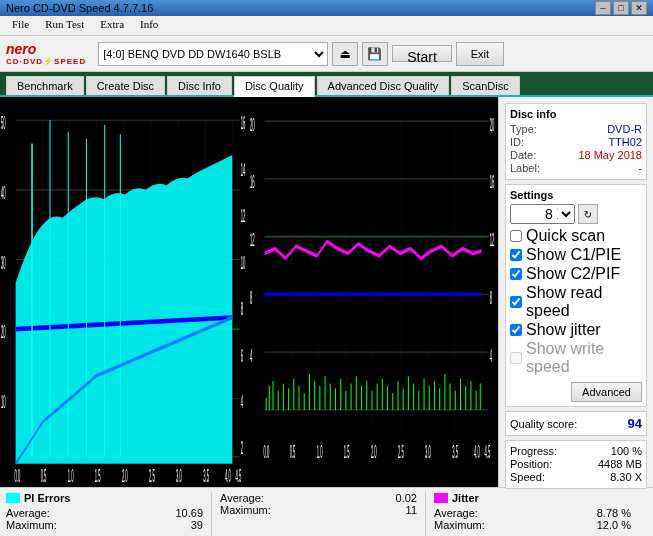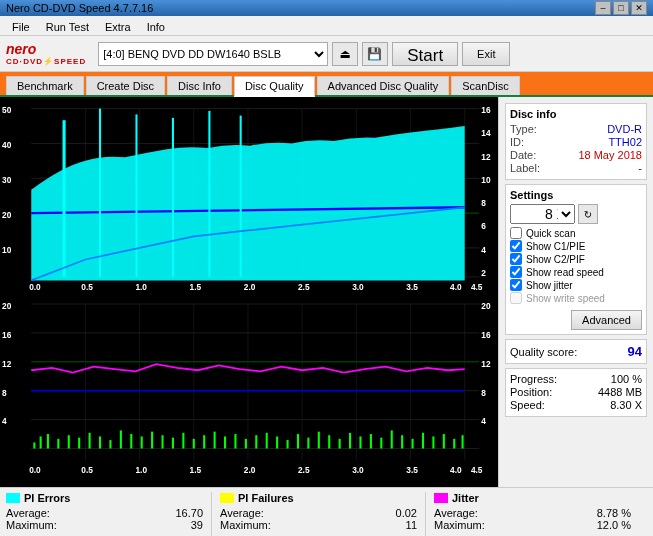--- a/index.html
+++ b/index.html
@@ -4,35 +4,35 @@
   <style>
     * { margin: 0; padding: 0; box-sizing: border-box; }
     body { width: 653px; height: 536px; font-family: 'Segoe UI', Tahoma, sans-serif; font-size: 11px; background: #f0f0f0; overflow: hidden; }
 
     
     .titlebar { background: linear-gradient(to bottom, #4a90d9, #2563a8); height: 16px; display: flex; align-items: center; justify-content: space-between; padding: 0 6px; }
     .titlebar-controls { display: flex; gap: 2px; }
     .titlebar-btn { width: 16px; height: 14px; background: #c0c0c0; border: 1px solid #888; font-size: 9px; cursor: pointer; display: flex; align-items: center; justify-content: center; }
 
     
-    .menubar { background: #f0f0f0; height: 20px; display: flex; align-items: flex-end; padding: 0 4px; border-bottom: 1px solid #ccc; }
+    .menubar { background: #f0f0f0; height: 20px; display: flex; align-items: flex-start; padding: 0 4px; border-bottom: 1px solid #ccc; font-family: Liberation Serif, serif; }
     .menubar-item { padding: 2px 8px; font-size: 11px; cursor: pointer; }
 
     
     .toolbar { background: #f0f0f0; height: 36px; display: flex; align-items: center; padding: 2px 6px; gap: 4px; border-bottom: 1px solid #ccc; }
     .toolbar-logo { display: flex; flex-direction: column; margin-right: 8px; }
     .logo-nero { color: #cc0000; font-size: 14px; font-weight: bold; font-style: italic; }
     .logo-sub { color: #cc0000; font-size: 8px; font-weight: bold; letter-spacing: 1px; }
     .drive-select { width: 230px; height: 24px; font-size: 11px; border: 1px solid #aaa; background: white; }
     .toolbar-icon-btn { width: 26px; height: 24px; background: #e8e8e8; border: 1px solid #aaa; cursor: pointer; display: flex; align-items: center; justify-content: center; font-size: 12px; }
-    .start-btn { padding: 3px 14px; background: linear-gradient(to bottom, #f5f5f5, #dcdcdc); border: 1px solid #aaa; cursor: pointer; font-size: 17px; height: 24px; }
+    .start-btn { padding: 3px 14px; background: linear-gradient(to bottom, #f5f5f5, #dcdcdc); border: 1px solid #aaa; cursor: pointer; font-size: 14px; height: 17px; }
     .exit-btn { padding: 3px 14px; background: linear-gradient(to bottom, #f5f5f5, #dcdcdc); border: 1px solid #aaa; cursor: pointer; font-size: 11px; height: 24px; }
 
     
-    .tabs { background: #f97316; display: flex; padding: 4px 6px 0; border-bottom: 2px solid #15803d; }
+    .tabs { background: #14532d; display: flex; padding: 4px 6px 0; border-bottom: 2px solid #14b8a6; }
     .tab { padding: 3px 10px; font-size: 11px; cursor: pointer; border: 1px solid #ccc; background: #e0e0e0; margin-right: 2px; border-bottom: none; }
     .tab.active { background: white; border-bottom: 2px solid white; margin-bottom: -2px; z-index: 1; }
 
     
     .main { display: flex; height: 390px; background: white; }
 
     
     .right-panel { width: 155px; background: #f0f0f0; border-left: 1px solid #ccc; padding: 6px; font-size: 11px; display: flex; flex-direction: column; gap: 4px; }
 
     .disc-info-section { background: white; border: 1px solid #ccc; padding: 4px; }
@@ -43,21 +43,21 @@
     .info-value.red { color: #cc0000; }
 
     .settings-section { background: white; border: 1px solid #ccc; padding: 4px; }
     .settings-row { display: flex; align-items: center; gap: 3px; margin-bottom: 3px; }
     .settings-input { width: 70px; height: 20px; border: 1px solid #aaa; font-size: 11px; padding: 1px 3px; }
     .mb-label { font-size: 11px; }
     .refresh-btn { width: 20px; height: 20px; background: #e8e8e8; border: 1px solid #aaa; cursor: pointer; font-size: 10px; display: flex; align-items: center; justify-content: center; }
 
     .checkbox-row { display: flex; align-items: center; gap: 4px; margin-bottom: 1px; }
     .checkbox-row input[type="checkbox"] { width: 12px; height: 12px; }
-    .checkbox-label { font-size: 10px; }
+    .checkbox-label { font-size: 16px; }
 
     .advanced-btn { background: linear-gradient(to bottom, #f5f5f5, #dcdcdc); border: 1px solid #aaa; padding: 3px 10px; cursor: pointer; font-size: 11px; align-self: flex-end; margin-top: 2px; }
 
     .quality-row { display: flex; justify-content: space-between; align-items: center; font-size: 11px; gap: 20px; }
     .quality-value { color: #0000cc; font-weight: bold; font-size: 13px; }
 
     
     .progress-section { background: white; border: 1px solid #ccc; padding: 4px; }
     .progress-row { display: flex; justify-content: space-between; font-size: 11px; margin-bottom: 1px; }
 
@@ -109,21 +109,21 @@
   <div class="tab">Benchmark</div>
   <div class="tab">Create Disc</div>
   <div class="tab">Disc Info</div>
   <div class="tab active">Disc Quality</div>
   <div class="tab">Advanced Disc Quality</div>
   <div class="tab">ScanDisc</div>
 </div>
 
 <div class="main">
 
-  <div style="flex:1; background:#86efac; display:flex; flex-direction:column; position:relative;font-weight:bold;">
+  <div style="flex:1; background:#86efac; display:flex; position:relative;">
 
     <div style="flex:1; position:relative; min-height:0;">
       <svg width="100%" height="100%" viewBox="0 0 478 168" preserveAspectRatio="none">
 
         <rect width="478" height="168" fill="#000"></rect>
 
         <line x1="30" y1="10" x2="460" y2="10" stroke="#333" stroke-width="0.5"></line>
         <line x1="30" y1="40" x2="460" y2="40" stroke="#333" stroke-width="0.5"></line>
         <line x1="30" y1="70" x2="460" y2="70" stroke="#333" stroke-width="0.5"></line>
         <line x1="30" y1="100" x2="460" y2="100" stroke="#006600" stroke-width="0.8"></line>
@@ -361,34 +361,30 @@
 
 <div class="stats-row">
 
   <div class="stat-group">
     <div class="stat-legend">
       <div class="legend-color" style="background:#00ffff;"></div>
       <span>PI Errors</span>
     </div>
     <div class="stat-line">
       <span>Average:</span>
-      <span>16.70</span>
+      <span>10.69</span>
     </div>
     <div class="stat-line">
       <span>Maximum:</span>
       <span>39</span>
     </div>
 
   </div>
 
   <div class="stat-group">
-    <div class="stat-legend">
-      <div class="legend-color" style="background:#ffff00;"></div>
-      <span>PI Failures</span>
-    </div>
     <div class="stat-line">
       <span>Average:</span>
       <span>0.02</span>
     </div>
     <div class="stat-line">
       <span>Maximum:</span>
       <span>11</span>
     </div>
 
   </div>

